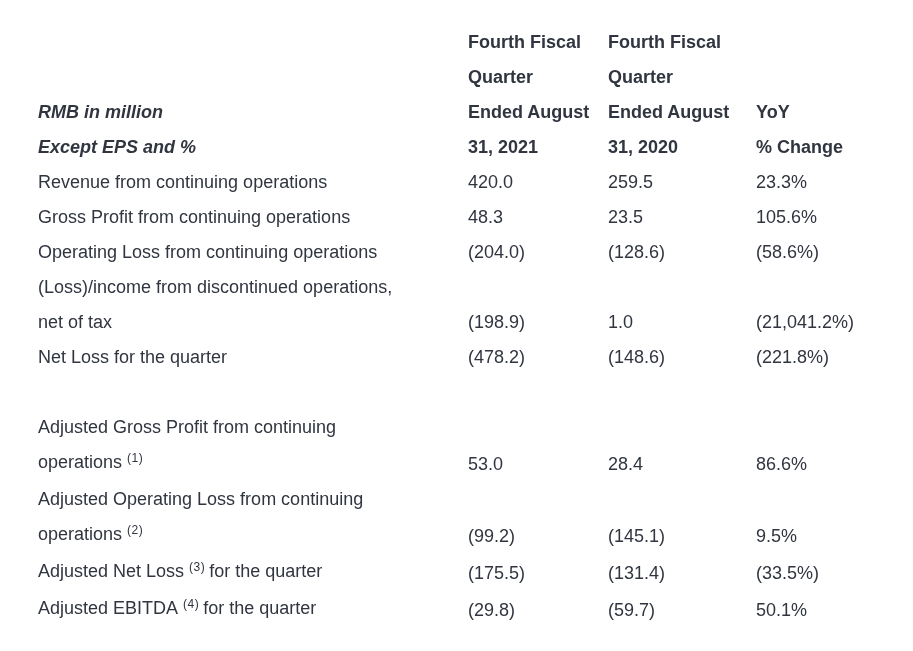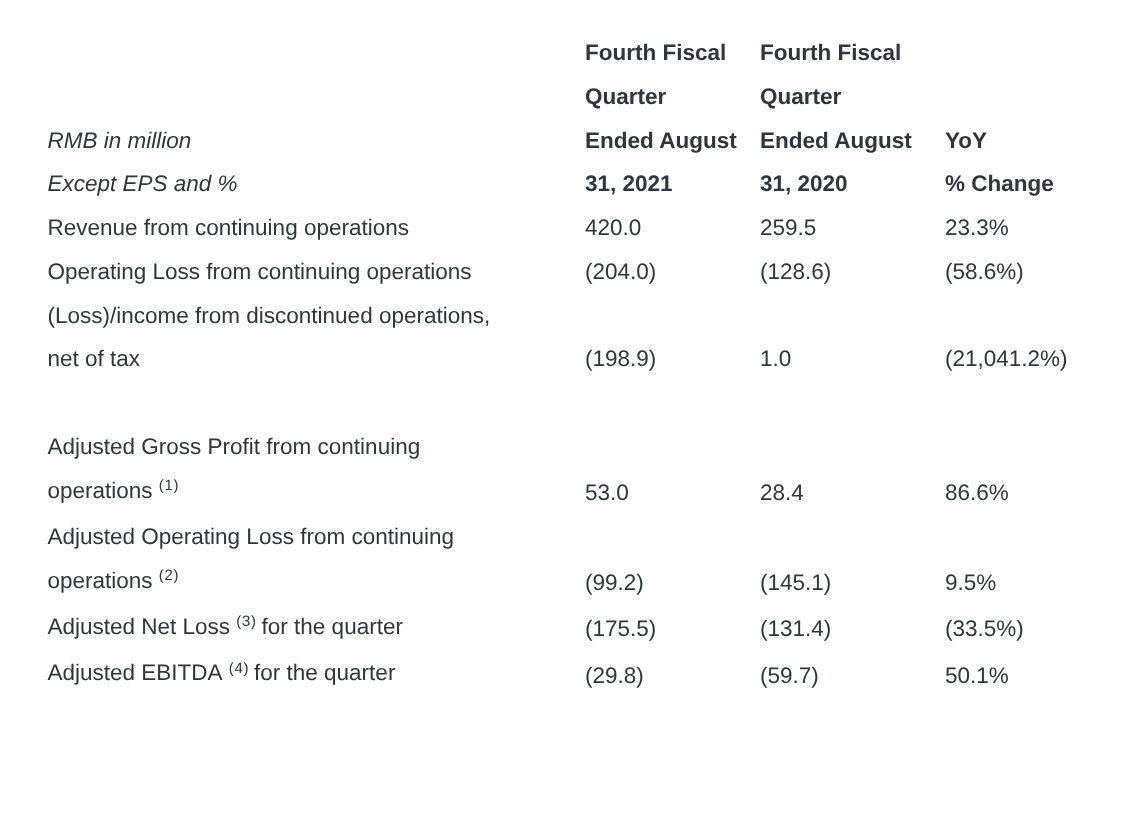--- a/index.html
+++ b/index.html
@@ -32,21 +32,21 @@
   col.c-yoy   { width: 132px; }
 
   td.num {
     text-align: left;
     white-space: nowrap;
   }
   td.label {
     text-align: left;
   }
   .hdr td {
-    font-weight: normal;
+    font-weight: bold;
     color: #1d212b;
   }
   .hdr td.label {
     font-style: italic;
   }
   .hdr td.num {
     font-weight: bold;
   }
   .hline { display: block; line-height: 35px; }
   .lbl-line { display: block; line-height: 35px; }
@@ -95,38 +95,50 @@
       </td>
     </tr>
 
     <tr>
       <td class="label">Revenue from continuing operations</td>
       <td class="num">420.0</td>
       <td class="num">259.5</td>
       <td class="num">23.3%</td>
     </tr>
 
+    <tr>
+      <td class="label">Gross Profit from continuing operations</td>
+      <td class="num">48.3</td>
+      <td class="num">23.5</td>
+      <td class="num">105.6%</td>
+    </tr>
 
     <tr>
       <td class="label">Operating Loss from continuing operations</td>
       <td class="num">(204.0)</td>
       <td class="num">(128.6)</td>
       <td class="num">(58.6%)</td>
     </tr>
 
     <tr>
       <td class="label">
         <span class="lbl-line">(Loss)/income from discontinued operations,</span>
         <span class="lbl-line">net of tax</span>
       </td>
       <td class="num">(198.9)</td>
       <td class="num">1.0</td>
       <td class="num">(21,041.2%)</td>
     </tr>
 
+    <tr>
+      <td class="label">Net Loss for the quarter</td>
+      <td class="num">(478.2)</td>
+      <td class="num">(148.6)</td>
+      <td class="num">(221.8%)</td>
+    </tr>
 
     <tr class="spacer">
           <td colspan="4"></td>
         </tr>
 
     <tr>
       <td class="label">
         <span class="lbl-line">Adjusted Gross Profit from continuing</span>
         <span class="lbl-line"><span>operations</span><span class="sup">(1)</span></span>
       </td>

